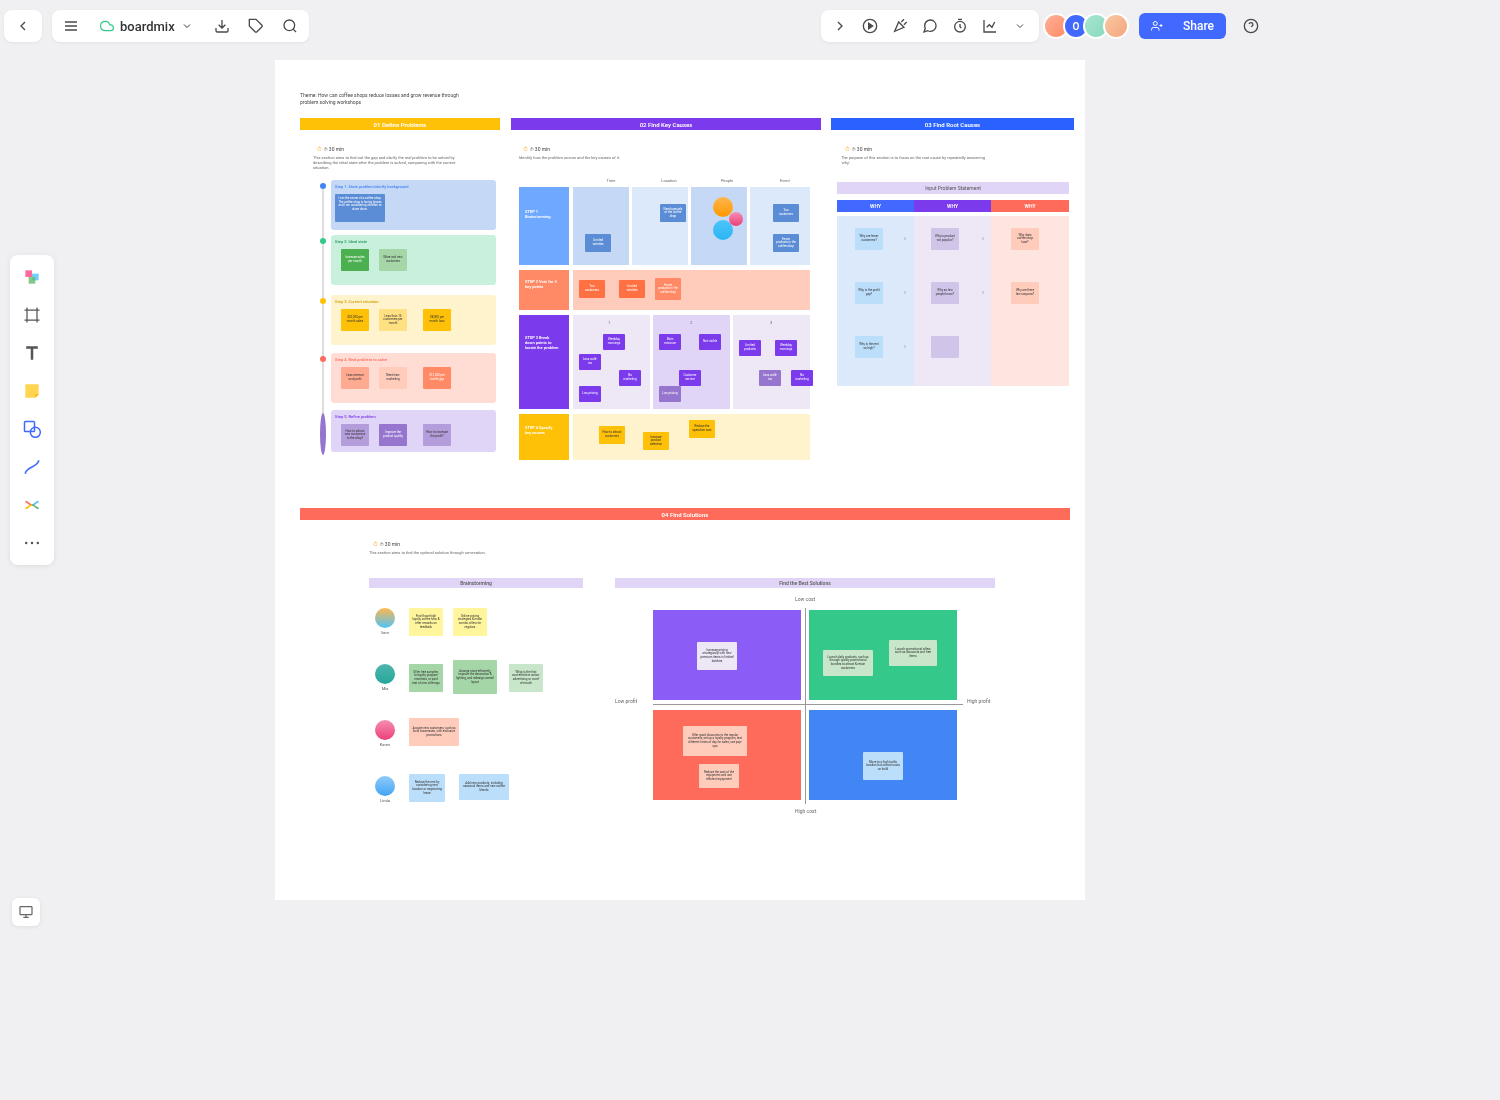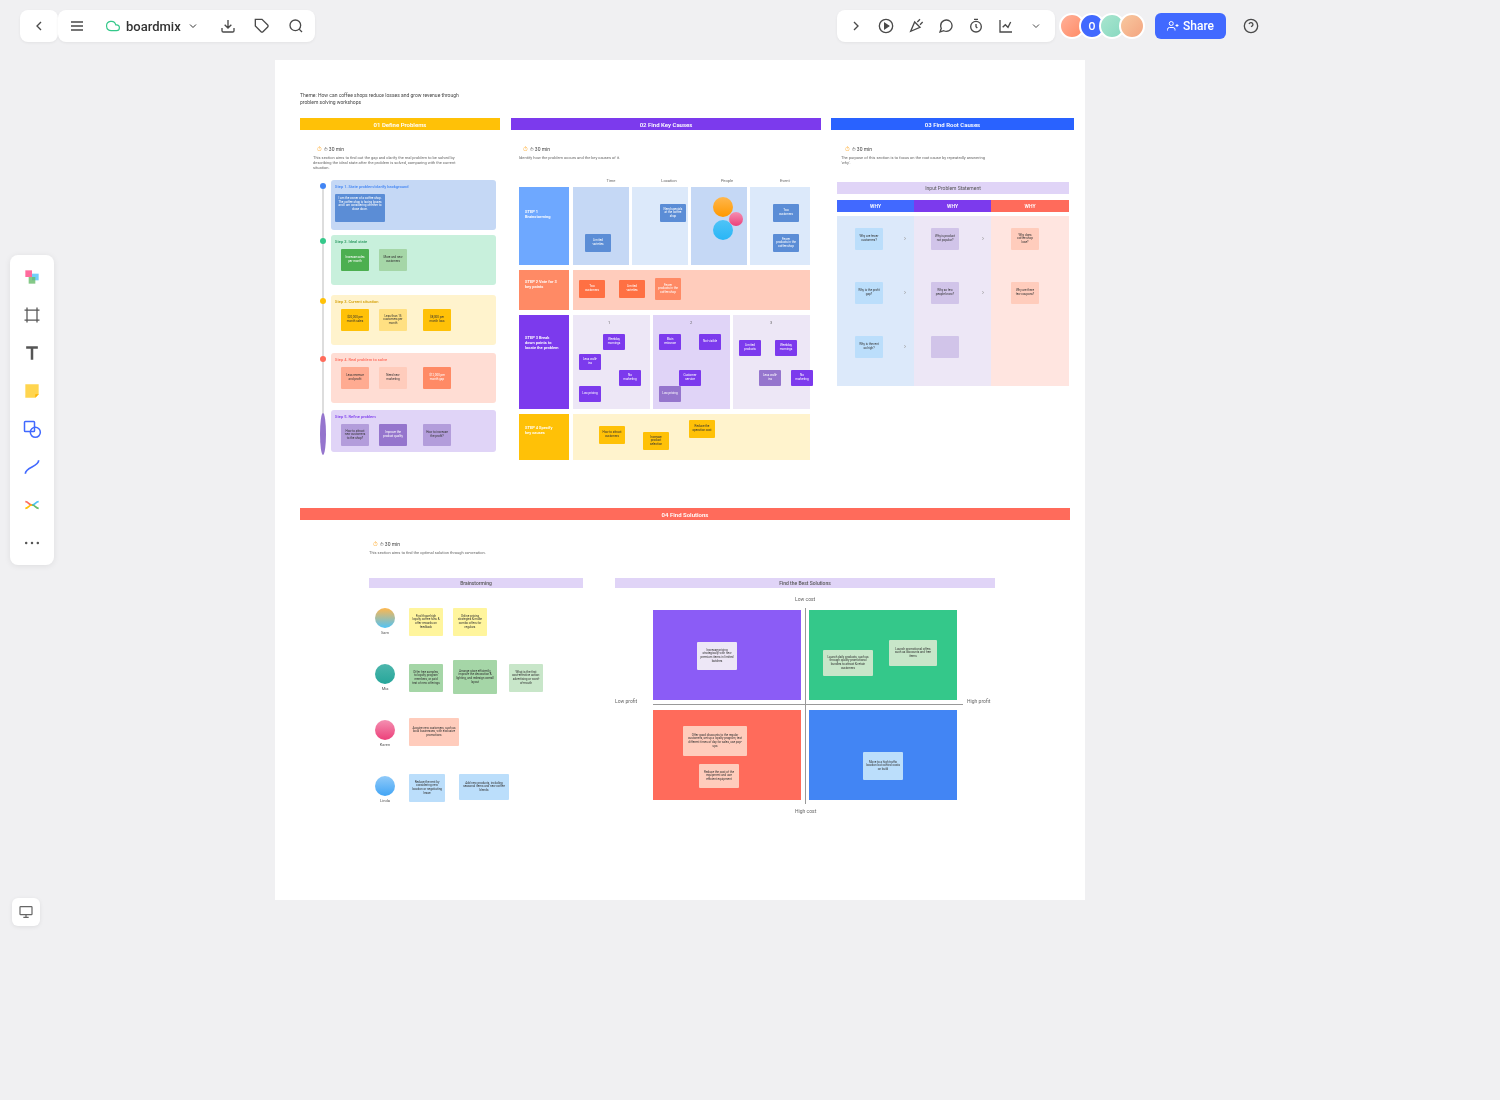--- a/index.html
+++ b/index.html
@@ -1,25 +1,25 @@
 <!DOCTYPE html>
 <html><head>
 <meta charset="utf-8">
 <style>
 *{margin:0;padding:0;box-sizing:border-box;font-family:-apple-system,BlinkMacSystemFont,"Segoe UI",Roboto,sans-serif}
 body{background:#f0f0f2;width:1280px;height:938px;overflow:hidden;position:relative}
-.topbar{display:flex;align-items:center;padding:10px 20px;position:absolute;top:0;left:0;right:0}
+.topbar{display:flex;align-items:center;gap:10px;padding:10px 4px;position:absolute;top:0;left:0;right:0}
 .top-group{background:#fff;border-radius:8px;box-shadow:0 1px 3px rgba(0,0,0,0.06);display:flex;align-items:center;height:32px;padding:0 4px}
 .top-btn{width:30px;height:30px;display:flex;align-items:center;justify-content:center;cursor:pointer;color:#4a4a4a;border-radius:4px}
 .title-area{display:flex;align-items:center;gap:6px;padding:0 10px;font-size:13px;font-weight:500;color:#333}
 .cloud-ico{width:14px;height:14px}
 .top-right{position:absolute;right:14px;top:10px;display:flex;align-items:center;gap:10px}
 .avatars{display:flex;align-items:center}
 .avatar{width:26px;height:26px;border-radius:50%;border:2px solid #fff;margin-left:-6px;background:#ddd;overflow:hidden;display:flex;align-items:center;justify-content:center;font-size:10px;color:#fff;font-weight:600}
-.share-btn{background:#4169ff;color:#fff;border:none;border-radius:6px;padding:6px 12px;font-size:12px;font-weight:500;cursor:pointer;display:flex;align-items:center;gap:4px}
+.share-btn{background:#4169ff;color:#fff;border:none;border-radius:6px;padding:6px 12px;font-size:12px;font-weight:500;cursor:pointer;display:flex;align-items:center;gap:20px}
 .sidebar{position:absolute;left:10px;top:255px;background:#fff;border-radius:8px;box-shadow:0 1px 6px rgba(0,0,0,0.08);padding:6px;display:flex;flex-direction:column;gap:6px}
 .side-btn{width:32px;height:32px;display:flex;align-items:center;justify-content:center;cursor:pointer;border-radius:6px;color:#555}
 .canvas{position:absolute;left:275px;top:60px;width:810px;height:840px;background:#fff}
 .theme{position:absolute;left:25px;top:32px;font-size:5px;color:#444;width:160px;line-height:1.3}
 .sec-header{position:absolute;height:12px;display:flex;align-items:center;justify-content:center;font-size:6px;font-weight:600;color:#fff}
 .s1h{left:25px;top:58px;width:200px;background:#ffc107}
 .s2h{left:236px;top:58px;width:310px;background:#7c3aed}
 .s3h{left:556px;top:58px;width:243px;background:#2962ff}
 .s4h{left:25px;top:448px;width:770px;background:#ff6b5b}
 .time{position:absolute;font-size:5px;color:#444;display:flex;align-items:center;gap:2px}

